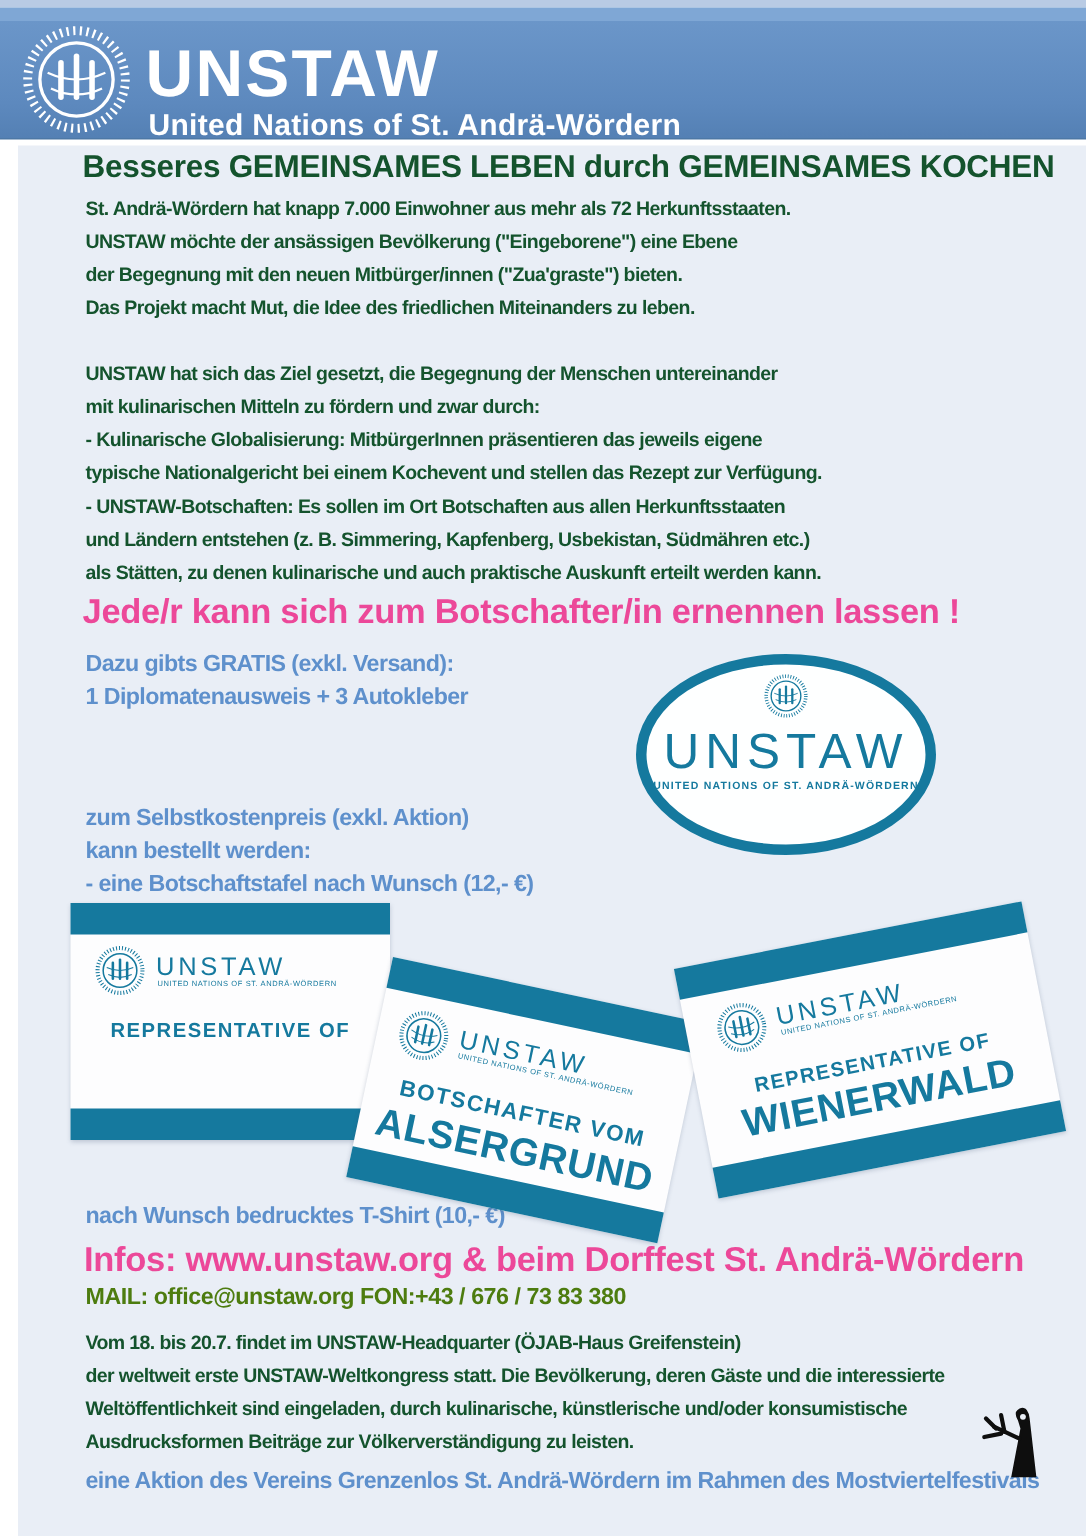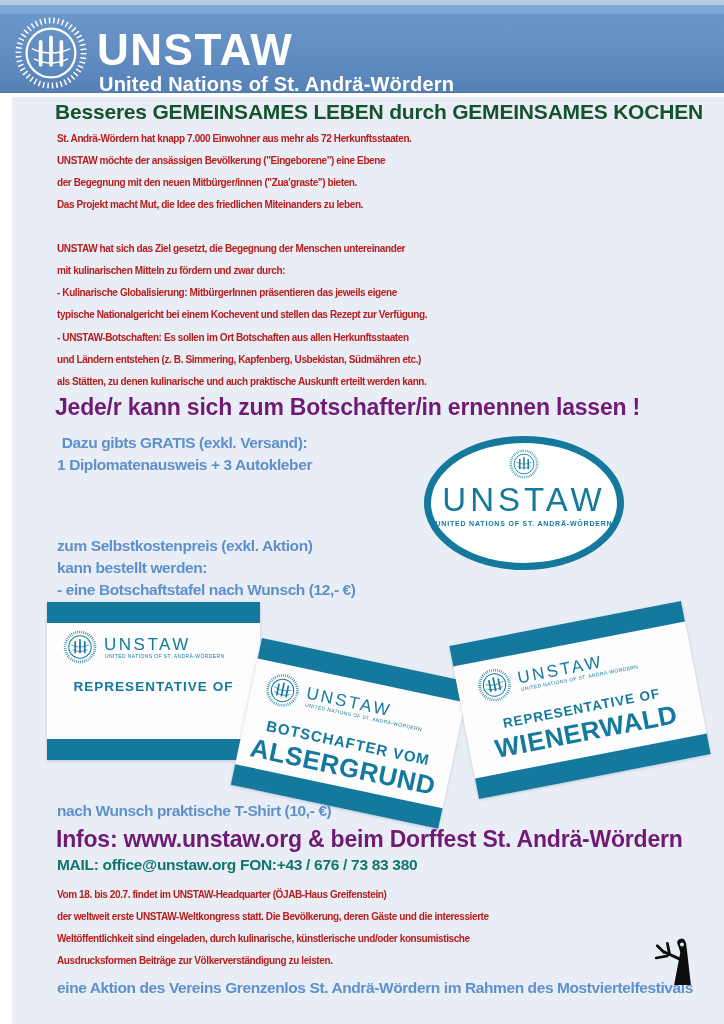--- a/index.html
+++ b/index.html
@@ -27,31 +27,31 @@
   }
   .header-subtitle{
     left:99px;top:59px;color:#ffffff;font-weight:bold;
     font-size:20px;letter-spacing:0.2px;
   }
 
   
   .panel{left:12px;top:97px;width:712px;height:927px;background:#e9eef6;}
 
   .h1{color:#14532d;font-weight:bold;font-size:21px;letter-spacing:-0.2px;}
-  .h2{color:#701a75;font-weight:bold;font-size:23px;letter-spacing:-0.2px;}
+  .h2{color:#ec4899;font-weight:bold;font-size:23px;letter-spacing:-0.2px;}
   .para{
-    color:#b91c1c;font-weight:bold;font-size:10px;
+    color:#14532d;font-weight:bold;font-size:13px;
     line-height:22px;letter-spacing:-0.4px;
   }
   .bold-note{
     color:#5e90cc;font-weight:bold;font-size:15.5px;
     line-height:22px;letter-spacing:-0.4px;
   }
   .contact-line{
-    color:#0f766e;font-weight:bold;font-size:15.5px;letter-spacing:-0.3px;
+    color:#4d7c0f;font-weight:bold;font-size:15.5px;letter-spacing:-0.3px;
   }
 
   
   .oval{
     left:424px;top:436px;width:200px;height:134px;
     background:#feffff;border:7px solid #15799e;border-radius:50%;
     box-sizing:border-box;text-align:center;
   }
   .oval .emblem{display:inline-block;width:30px;height:30px;color:#15799e;margin-top:6px;}
   .oval-title{
@@ -131,21 +131,21 @@
 mit kulinarischen Mitteln zu fördern und zwar durch:
 - Kulinarische Globalisierung: MitbürgerInnen präsentieren das jeweils eigene
 typische Nationalgericht bei einem Kochevent und stellen das Rezept  zur Verfügung.</div>
 
 <div class="abs para pre" style="left:57px;top:327px;">- UNSTAW-Botschaften: Es sollen im Ort Botschaften aus allen Herkunftsstaaten
 und Ländern entstehen (z. B. Simmering, Kapfenberg, Usbekistan, Südmähren etc.)
 als Stätten, zu denen kulinarische und auch praktische Auskunft erteilt werden kann.</div>
 
 <div class="abs h2" style="left:55px;top:394px;">Jede/r kann sich zum Botschafter/in ernennen lassen !</div>
 
-<div class="abs bold-note pre" style="left:57px;top:432px;text-align:center;">Dazu gibts GRATIS (exkl. Versand):
+<div class="abs bold-note pre" style="left:57px;top:432px;">Dazu gibts GRATIS (exkl. Versand):
 1 Diplomatenausweis + 3 Autokleber</div>
 
 <div class="abs oval">
   <span class="emblem"><svg viewBox="0 0 100 100" width="100%" height="100%" aria-hidden="true">
         <g fill="none" stroke="currentColor">
           <circle cx="50" cy="50" r="44" stroke-width="8" stroke-dasharray="2 4"></circle>
           <circle cx="50" cy="50" r="33" stroke-width="3"></circle>
           <g stroke-width="5" stroke-linecap="round">
             <line x1="36" y1="35" x2="36" y2="66"></line>
             <line x1="50" y1="29" x2="50" y2="66"></line>
@@ -233,21 +233,21 @@
     <div>
       <div class="card-brand">UNSTAW</div>
       <div class="card-brand-caption">UNITED NATIONS OF ST. ANDRÄ-WÖRDERN</div>
     </div>
   </div>
   <div class="card-line1" style="top:79px;">REPRESENTATIVE OF</div>
   <div class="card-line2" style="top:95px;font-size:26px;">WIENERWALD</div>
   <div class="card-bar bottom"></div>
 </div>
 
-<div class="abs bold-note" style="left:57px;top:800px;">nach Wunsch praktische T-Shirt (10,- €)</div>
+<div class="abs bold-note" style="left:57px;top:800px;">nach Wunsch bedrucktes T-Shirt (10,- €)</div>
 
 <div class="abs h2" style="left:56px;top:826px;">Infos: www.unstaw.org &amp; beim Dorffest St. Andrä-Wördern</div>
 
 <div class="abs contact-line" style="left:57px;top:856px;">MAIL: office@unstaw.org  FON:+43 / 676 / 73 83 380</div>
 
 <div class="abs para pre" style="left:57px;top:884px;">Vom 18. bis 20.7. findet im UNSTAW-Headquarter (ÖJAB-Haus Greifenstein)
 der weltweit erste UNSTAW-Weltkongress statt. Die Bevölkerung, deren Gäste und die interessierte
 Weltöffentlichkeit sind eingeladen, durch kulinarische, künstlerische und/oder konsumistische
 Ausdrucksformen Beiträge zur Völkerverständigung zu leisten.</div>
 

